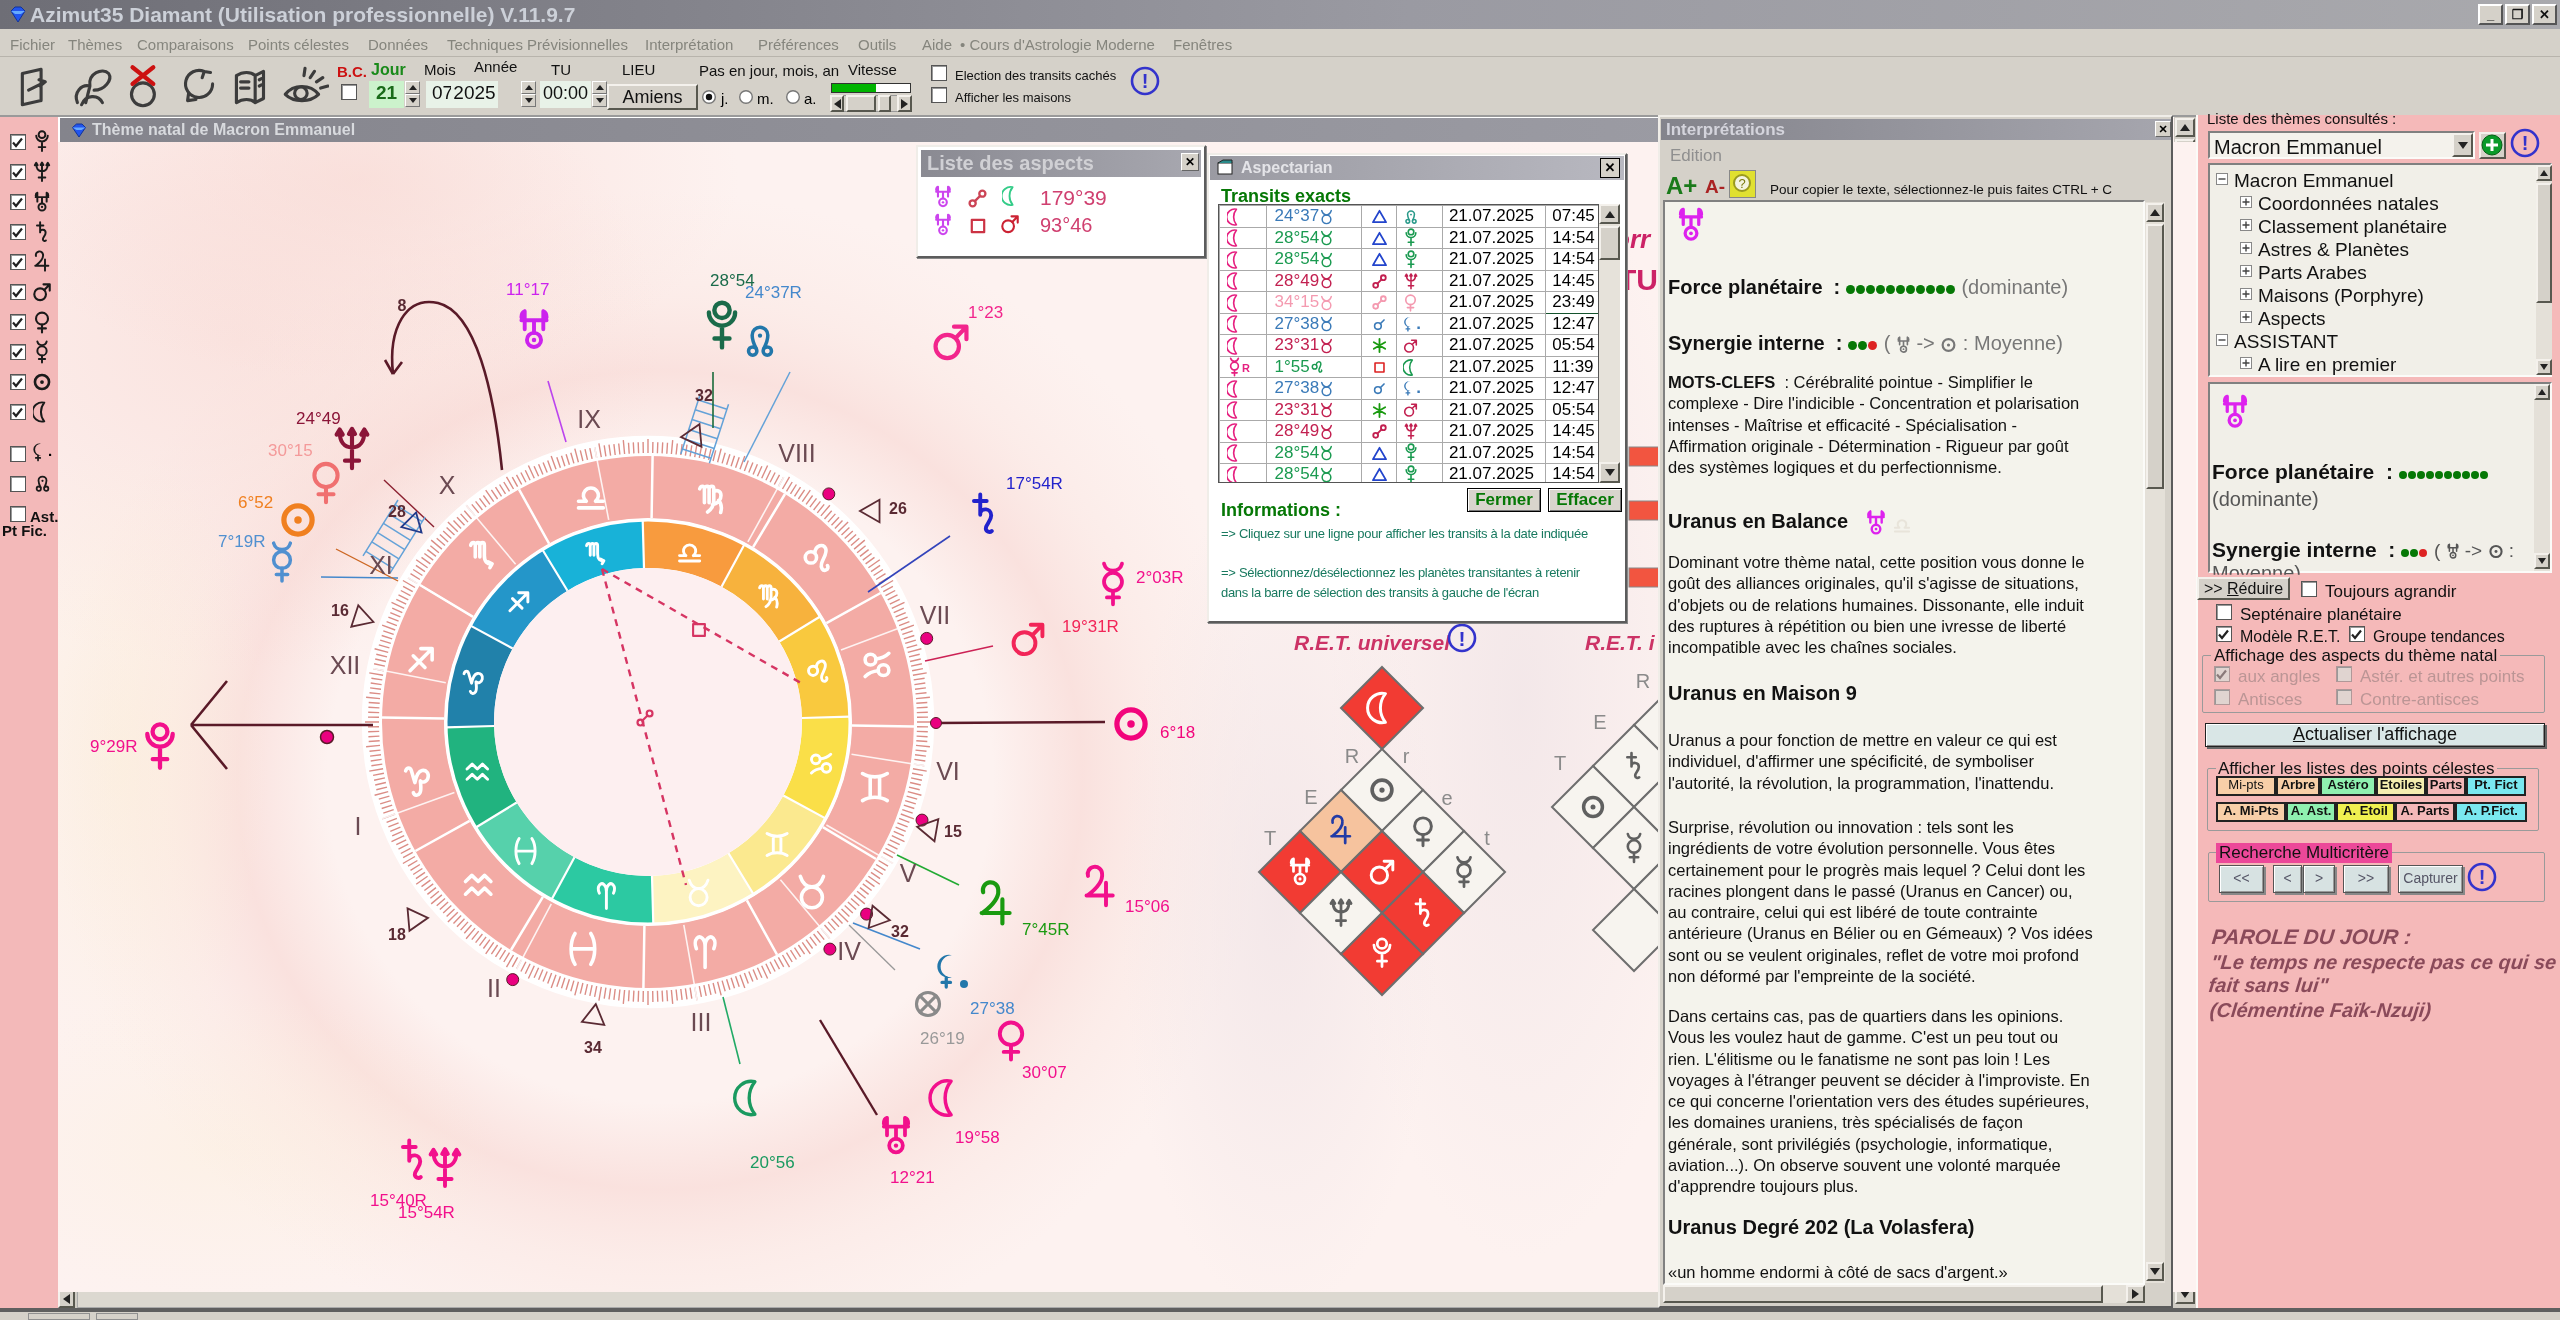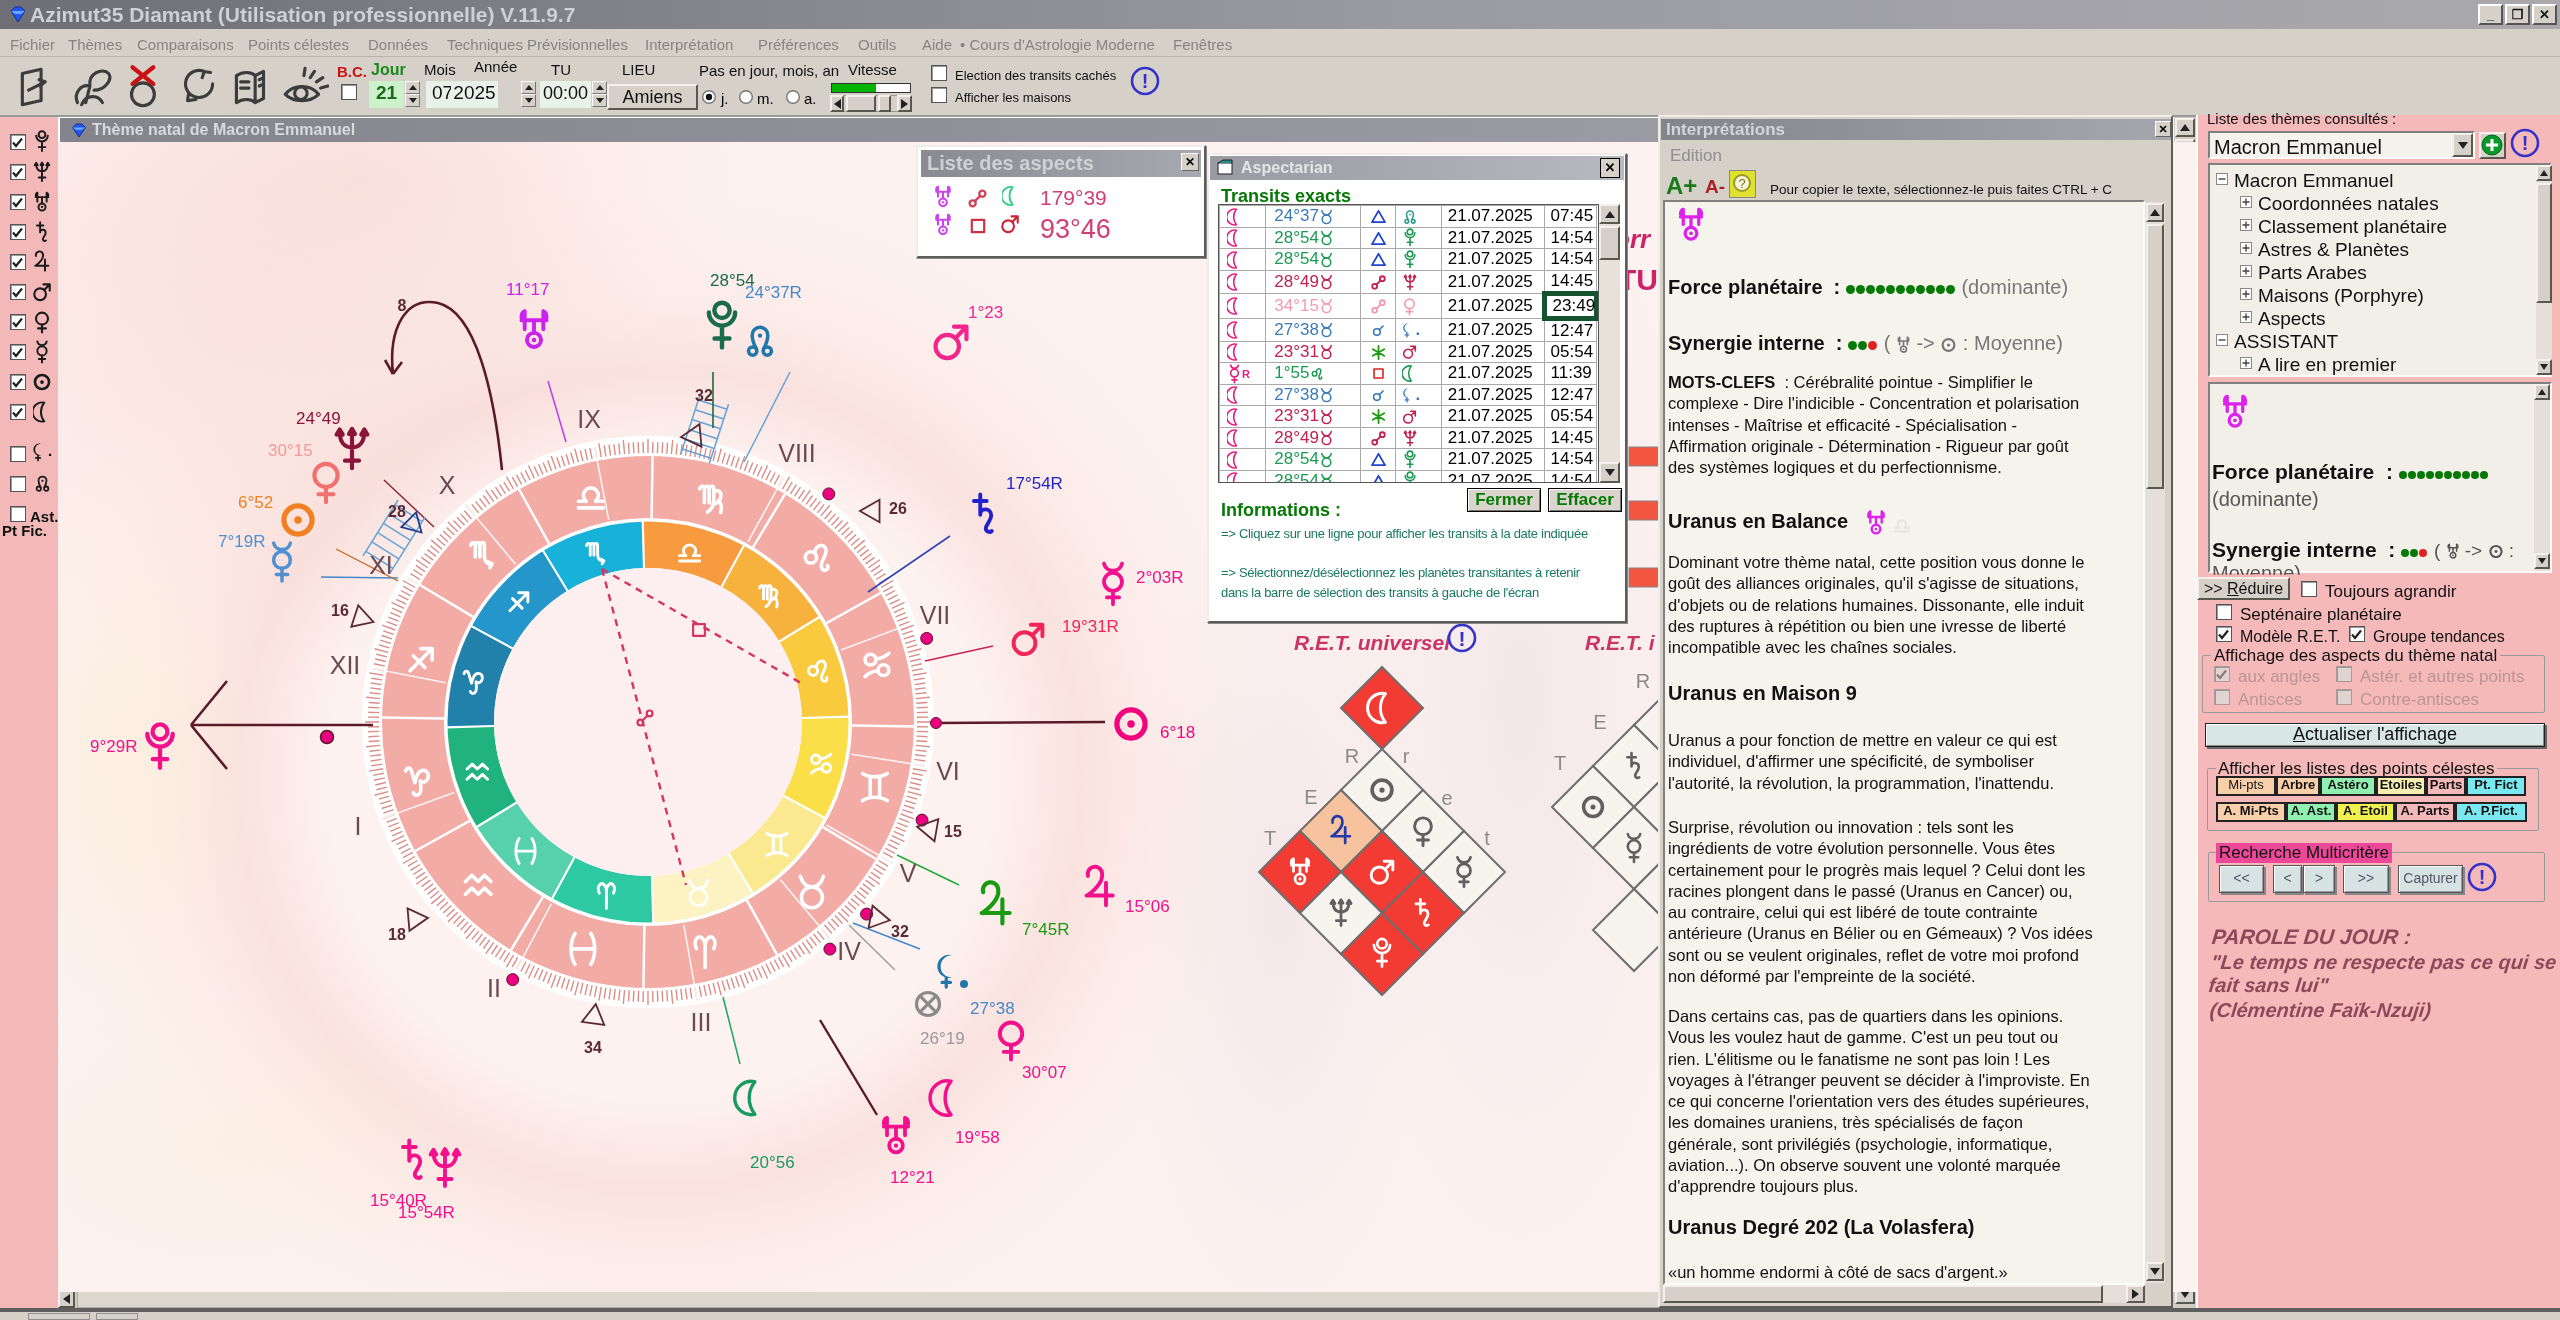--- a/index.html
+++ b/index.html
@@ -761,21 +761,21 @@
 <div class="ab" style="left:1040px;top:186px;font-size:21px;color:#d04070">179°39</div>
 <div class="ab" style="left:933px;top:212px;width:24px"><svg class="ig" width="20" height="26" viewBox="-12 -16 24 32" style="color:#cc44ee">
       <use href="#p_ura"></use>
     </svg></div>
 <div class="ab" style="left:969px;top:216px;width:22px"><svg class="ig" width="18" height="18" viewBox="-9 -9 18 18" style="color:#cc3344">
       <use href="#a_squ"></use>
     </svg></div>
 <div class="ab" style="left:1000px;top:212px;width:24px"><svg class="ig" width="20" height="24" viewBox="-12 -16 24 32" style="color:#cc2233">
       <use href="#p_mar"></use>
     </svg></div>
-<div class="ab" style="left:1040px;top:214px;font-size:27px;color:#d04070">93°46</div>
+<div class="ab" style="left:1040px;top:214px;font-size:20px;color:#d04070">93°46</div>
 <div class="ab" style="left:1207px;top:153px;width:420px;height:470px;background:#fff;border:2px solid;border-color:#f0ede8 #5c5c5c #5c5c5c #f0ede8;box-shadow:1px 1px 0 #888"></div>
 <div class="ab" style="left:1210px;top:156px;width:414px;height:24px;background:linear-gradient(90deg,#9a9aa2,#b8b8c0)"></div>
 <svg class="ab" style="left:1217px;top:159px" width="18" height="17">
     <rect x="1" y="4" width="14" height="11" fill="#fff" stroke="#222"></rect>
     <path d="M1 4 L6 1 L15 1 L15 4" fill="#2a8a8a" stroke="#222"></path>
   </svg>
 <div class="ab" style="left:1241px;top:159px;font-size:16px;font-weight:bold;color:#e4e4e8">Aspectarian</div>
 <div class="ab" style="left:1600px;top:158px;width:20px;height:20px;background:#d5d1c9;border:1px solid #000;text-align:center;font-size:13px;font-weight:bold;line-height:17px">✕</div>
 <div class="ab" style="left:1221px;top:186px;font-size:18px;font-weight:bold;color:#067806">Transits exacts</div>
 <div class="ab" style="left:1218px;top:204px;width:381px;height:279px;overflow:hidden;border:1px solid #555;background:#fff">
@@ -852,21 +852,21 @@
           <td style="border:1px solid #aaa;width:94px;padding-left:8px"><span style="color:#f49ab0">34°15</span><svg class="ig" width="15" height="16" viewBox="-12 -14 24 28" style="color:#f49ab0">
               <use href="#z_tau"></use>
             </svg></td>
           <td style="border:1px solid #aaa;width:35px;text-align:center"><svg class="ig" width="15" height="15" viewBox="-9 -9 18 18" style="color:#f49ab0">
               <use href="#a_opp"></use>
             </svg></td>
           <td style="border:1px solid #aaa;width:45px;padding-left:6px"><svg class="ig" width="15" height="19" viewBox="-12 -16 24 32" style="color:#f49ab0">
               <use href="#p_ven"></use>
             </svg></td>
           <td style="border:1px solid #aaa;width:102px;padding-left:6px">21.07.2025</td>
-          <td style="border:5px solid #14532d;width:52px;padding-left:6px">23:49</td>
+          <td style="border:1px solid #14532d;width:52px;padding-left:6px">23:49</td>
         </tr>
         <tr style="height:21.4px">
           <td style="border:1px solid #aaa;width:46px;padding-left:7px"><svg class="ig" width="15" height="20" viewBox="-12 -16 24 32" style="color:#e62080">
               <use href="#p_moon"></use>
             </svg></td>
           <td style="border:1px solid #aaa;width:94px;padding-left:8px"><span style="color:#3a7ab8">27°38</span><svg class="ig" width="15" height="16" viewBox="-12 -14 24 28" style="color:#3a7ab8">
               <use href="#z_tau"></use>
             </svg></td>
           <td style="border:1px solid #aaa;width:35px;text-align:center"><svg class="ig" width="13" height="13" viewBox="-9 -9 18 18" style="color:#3a7ab8">
               <use href="#a_con"></use>

